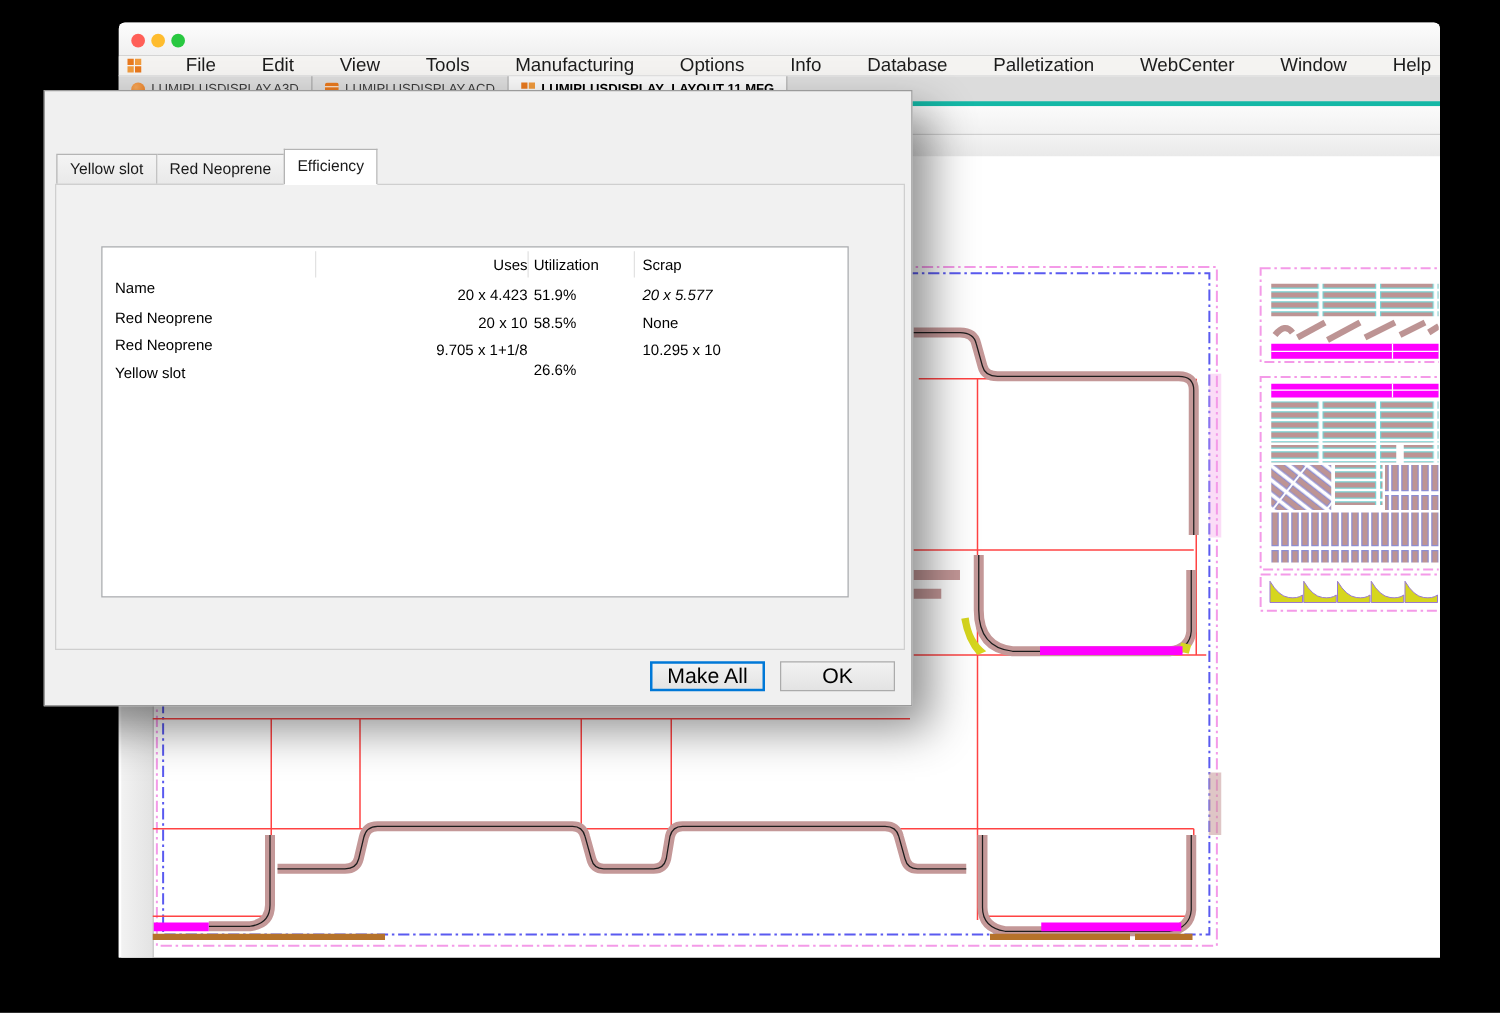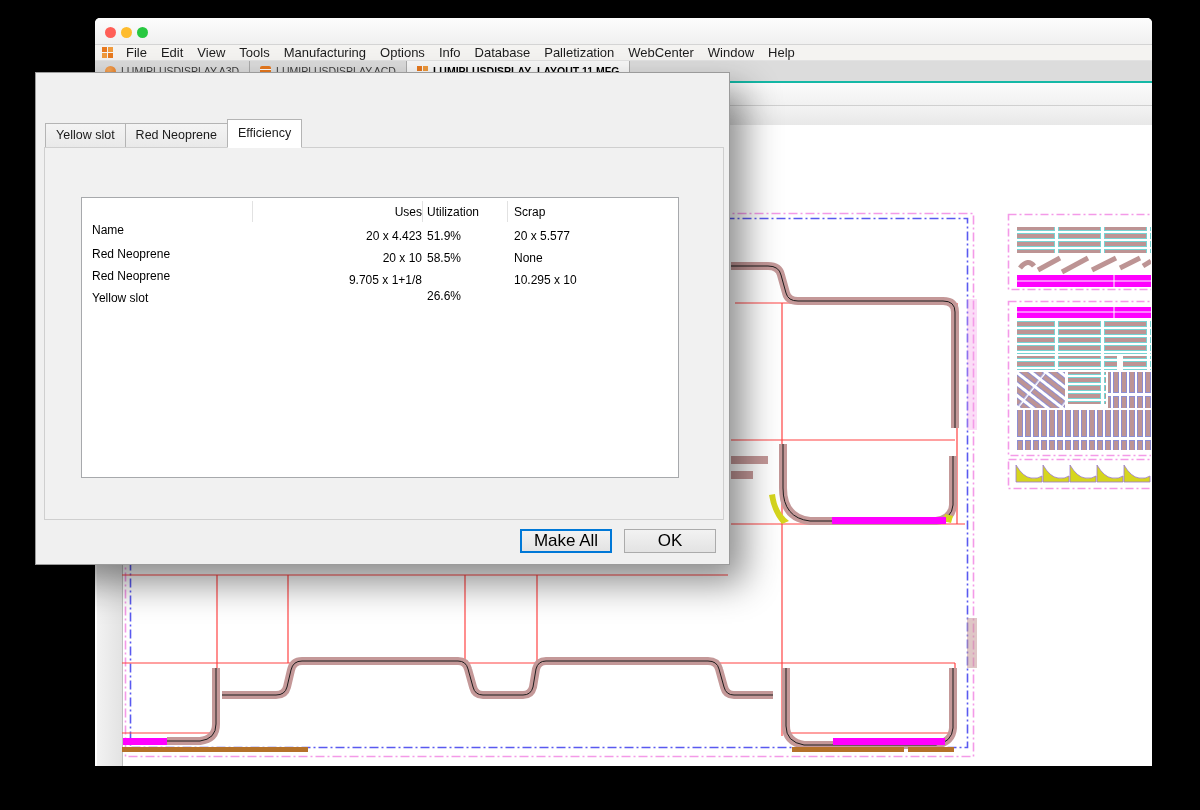--- a/index.html
+++ b/index.html
@@ -10,28 +10,28 @@
   .app-window{position:absolute;left:95px;top:18px;width:1057px;height:748px;
               background:#fff;border-radius:5px 5px 0 0;box-shadow:0 10px 40px rgba(0,0,0,.6);}
   .titlebar{position:relative;height:26px;background:linear-gradient(#fdfdfd,#f0f0f0);
             border-bottom:1px solid #d4d4d4;border-radius:5px 5px 0 0;}
   .traffic{position:absolute;top:9px;width:11px;height:11px;border-radius:50%;}
   .traffic.red{left:10px;background:var(--traffic-red,#ff5f57);}
   .traffic.yellow{left:26px;background:var(--traffic-yellow,#febc2e);}
   .traffic.green{left:42px;background:var(--traffic-green,#28c840);}
 
   .menubar{display:flex;align-items:center;height:15px;padding:0 0 0 7px;background:#f4f3f1;
-           border-bottom:1px solid #e2e2e2;font-size:13px;color:#1c1c1c;}
+           border-bottom:1px solid #e2e2e2;font-size:15px;color:#1c1c1c;justify-content:space-between;}
   .menu-item{padding:0 7px;white-space:nowrap;}
   .appicon{width:11px;height:11px;display:inline-grid;grid-template-columns:5px 5px;grid-gap:1px;margin-right:6px;}
   .appicon i{background:var(--brand-orange,#e8791e);}
   .appicon i:nth-child(2){background:#f09a3c;}
   .appicon i:nth-child(3){background:#f09a3c;}
 
-  .doc-tabbar{display:flex;align-items:stretch;height:20px;background:#dcdcdc;border-bottom:2px solid #14b8a6;font-size:10.5px;color:#3c3c3c;}
+  .doc-tabbar{display:flex;align-items:stretch;height:20px;background:#dcdcdc;border-bottom:4px solid #14b8a6;font-size:10.5px;color:#3c3c3c;}
   .doc-tab{display:flex;align-items:center;padding:0 10px;border-right:1px solid #aaa;gap:5px;white-space:nowrap;}
   .doc-tab.active{background:#f8f8f8;font-weight:bold;color:#000;}
   .tab-icon{width:11px;height:11px;flex:0 0 auto;}
   .icon-a3d{border-radius:50%;background:radial-gradient(circle at 35% 35%,#f7a95c,var(--brand-orange,#e8791e));}
   .icon-acd{background:var(--brand-orange,#e8791e);border-radius:2px;
             background-image:linear-gradient(#fff 1px,transparent 1px);background-size:100% 4px;background-position:0 3px;}
   .icon-mfg{display:inline-grid;grid-template-columns:5px 5px;grid-gap:1px;}
   .icon-mfg i{background:var(--brand-orange,#e8791e);}
   .icon-mfg i:nth-child(2),.icon-mfg i:nth-child(3){background:#f09a3c;}
 
@@ -270,21 +270,21 @@
         <div class="col c1" style="padding-left:20px;box-sizing:border-box;">Uses</div>
         <span class="col-sep" style="left:340px;"></span>
         <div class="col c2" style="padding-left:5px;box-sizing:border-box;">Utilization</div>
         <span class="col-sep" style="left:425px;"></span>
         <div class="col c3" style="padding-left:7px;box-sizing:border-box;">Scrap</div>
       </div>
       <div class="eff-row">
         <div class="c0">Red Neoprene</div>
         <div class="c1" style="padding-left:20px;box-sizing:border-box;">20 x 4.423</div>
         <div class="c2" style="padding-left:5px;box-sizing:border-box;">51.9%</div>
-        <div class="c3" style="padding-left:7px;box-sizing:border-box;">20 x 5.577</div>
+        <div class="c3" style="padding-left:7px;box-sizing:border-box;font-style:italic;">20 x 5.577</div>
       </div>
       <div class="eff-row">
         <div class="c0">Red Neoprene</div>
         <div class="c1" style="padding-left:20px;box-sizing:border-box;">20 x 10</div>
         <div class="c2" style="padding-left:5px;box-sizing:border-box;">58.5%</div>
         <div class="c3" style="padding-left:7px;box-sizing:border-box;">None</div>
       </div>
       <div class="eff-row">
         <div class="c0">Yellow slot</div>
         <div class="c1" style="padding-left:20px;box-sizing:border-box;">9.705 x 1+1/8</div>

